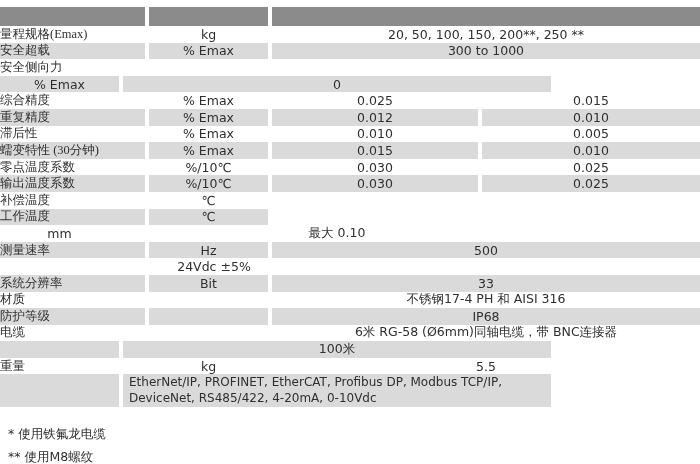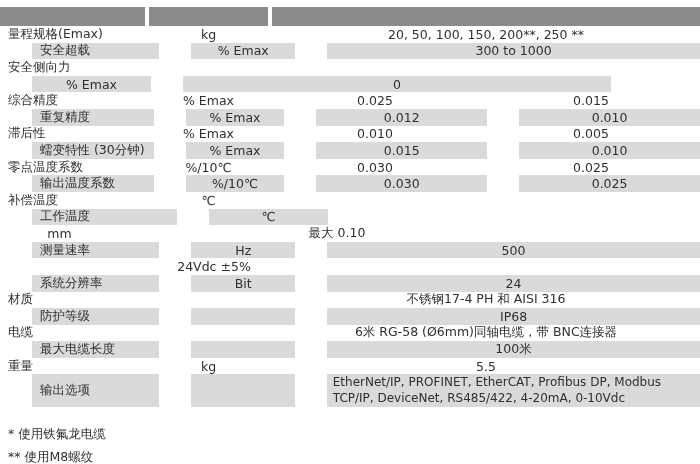--- a/index.html
+++ b/index.html
@@ -29,21 +29,21 @@
     box-sizing: border-box;
     background: transparent;
     overflow: hidden;
     white-space: nowrap;
   }
   .cell + .cell { margin-left: 4px; }
   .cell.name {
     width: 145px;
     display: flex;
     align-items: center;
-    padding-left: 8px;
+    font-family: Liberation Serif, serif;
   }
   .cell.unit {
     width: 119px;
     display: flex;
     align-items: center;
     justify-content: center;
   }
   .cell.val.full {
     width: 428px;
     display: flex;
@@ -55,21 +55,21 @@
     display: flex;
     align-items: center;
     justify-content: center;
   }
   .cell.val.v2 {
     width: 218px;
     display: flex;
     align-items: center;
     justify-content: center;
   }
-  .row.band .cell { background: var(--band-color, #dadada); margin-left: 32px; }
+  .row.band .cell { background: var(--band-color, #dadada); }
   .row.header .cell { background: var(--header-color, #8b8b8b); }
   .row.tall .cell.val.full {
     display: block;
     text-align: left;
     padding: 1px 0 0 6px;
     font-size: 12px;
     line-height: 15.8px;
     white-space: normal;
   }
   .footnotes {
@@ -160,49 +160,47 @@
       <div class="cell name">测量速率</div>
       <div class="cell unit">Hz</div>
       <div class="cell val full">500</div>
     </div>
     <div class="row">
       <div class="cell val full">24Vdc ±5%</div>
     </div>
     <div class="row band">
       <div class="cell name">系统分辨率</div>
       <div class="cell unit">Bit</div>
-      <div class="cell val full">24</div>
+      <div class="cell val full">33</div>
     </div>
     <div class="row">
       <div class="cell name">材质</div>
       <div class="cell unit"></div>
       <div class="cell val full">不锈钢17-4 PH 和 AISI 316</div>
     </div>
     <div class="row band">
       <div class="cell name">防护等级</div>
       <div class="cell unit"></div>
       <div class="cell val full">IP68</div>
     </div>
     <div class="row">
       <div class="cell name">电缆</div>
       <div class="cell unit"></div>
       <div class="cell val full">6米 RG-58 (Ø6mm)同轴电缆，带 BNC连接器</div>
     </div>
     <div class="row band">
-      <div class="cell name">最大电缆长度</div>
       <div class="cell unit"></div>
       <div class="cell val full">100米</div>
     </div>
     <div class="row">
       <div class="cell name">重量</div>
       <div class="cell unit">kg</div>
       <div class="cell val full">5.5</div>
     </div>
     <div class="row band tall">
-      <div class="cell name">输出选项</div>
       <div class="cell unit"></div>
       <div class="cell val full">EtherNet/IP, PROFINET, EtherCAT, Profibus DP, Modbus TCP/IP, DeviceNet, RS485/422, 4-20mA, 0-10Vdc</div>
     </div>
   </div>
 
 <div class="footnotes">
   <div class="footnote">* 使用铁氟龙电缆</div>
   <div class="footnote">** 使用M8螺纹</div>
 </div>
 

